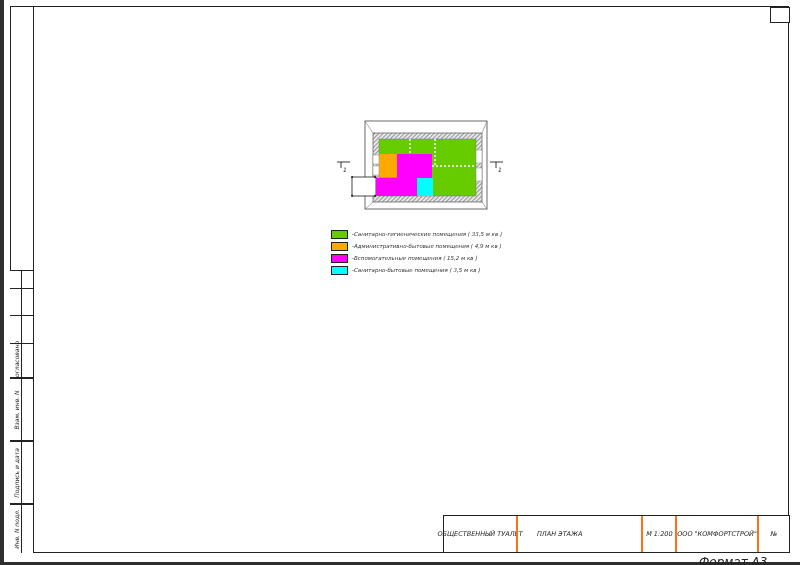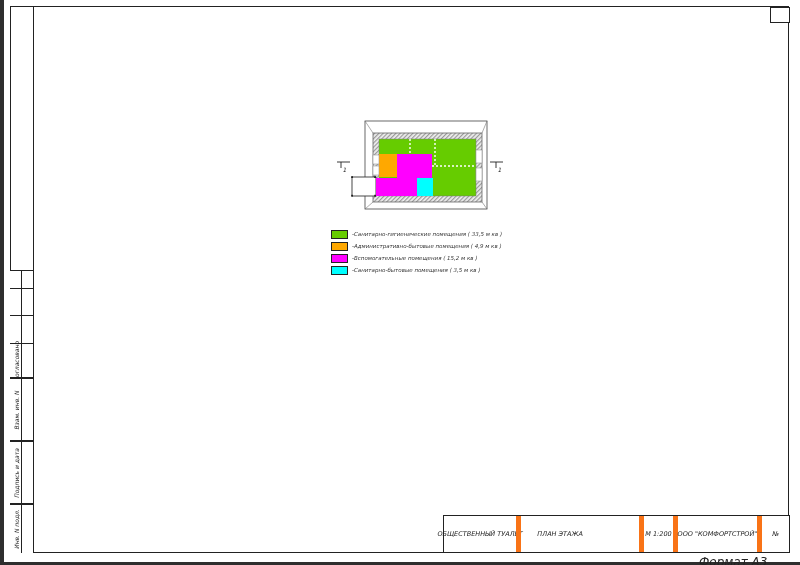--- a/index.html
+++ b/index.html
@@ -17,21 +17,21 @@
   .stamp-row{left:10px;width:23px;border-top:1px solid #222;box-sizing:border-box;background:#fff;}
   .stamp-row.thick{border-top-width:2px;}
   .stamp-div{position:absolute;left:11px;top:0;bottom:0;width:0;border-left:1px solid #222;}
   .stamp-label{position:absolute;left:0;top:0;width:11px;height:100%;}
   .stamp-label span{position:absolute;left:50%;top:50%;transform:translate(-50%,-50%) rotate(-90deg);
         font-size:6px;font-style:italic;white-space:nowrap;color:#222;}
   
   .title-block{left:443px;top:515px;width:347px;height:38px;border:1px solid #222;box-sizing:border-box;
         display:flex;background:#fff;}
   .tb-cell{height:100%;display:flex;align-items:center;justify-content:center;box-sizing:border-box;
-        border-left:5px solid #f97316;font-size:6.5px;font-style:italic;white-space:nowrap;overflow:visible;color:#222;}
+        border-left:2px solid #f97316;font-size:6.5px;font-style:italic;white-space:nowrap;overflow:visible;color:#222;}
   .tb-cell:first-child{border-left:none;}
   .tb-c1{width:72px;} .tb-c2{width:102px;} .tb-c3{width:40px;margin-left:40px;} .tb-c4{width:95px;} .tb-c5{width:38px;}
   .format-note{left:699px;top:555px;font-size:12px;font-style:italic;color:#222;}
   
   .legend{left:331px;top:230px;}
   .legend-row{display:flex;align-items:center;margin-bottom:3px;height:9px;}
   .legend-swatch{width:17px;height:9px;border:1px solid #222;box-sizing:border-box;flex:none;}
   .legend-label{margin-left:4px;font-size:5.5px;font-style:italic;color:#333;white-space:nowrap;line-height:9px;}
   
   .plan{left:336px;top:116px;width:172px;height:98px;}

